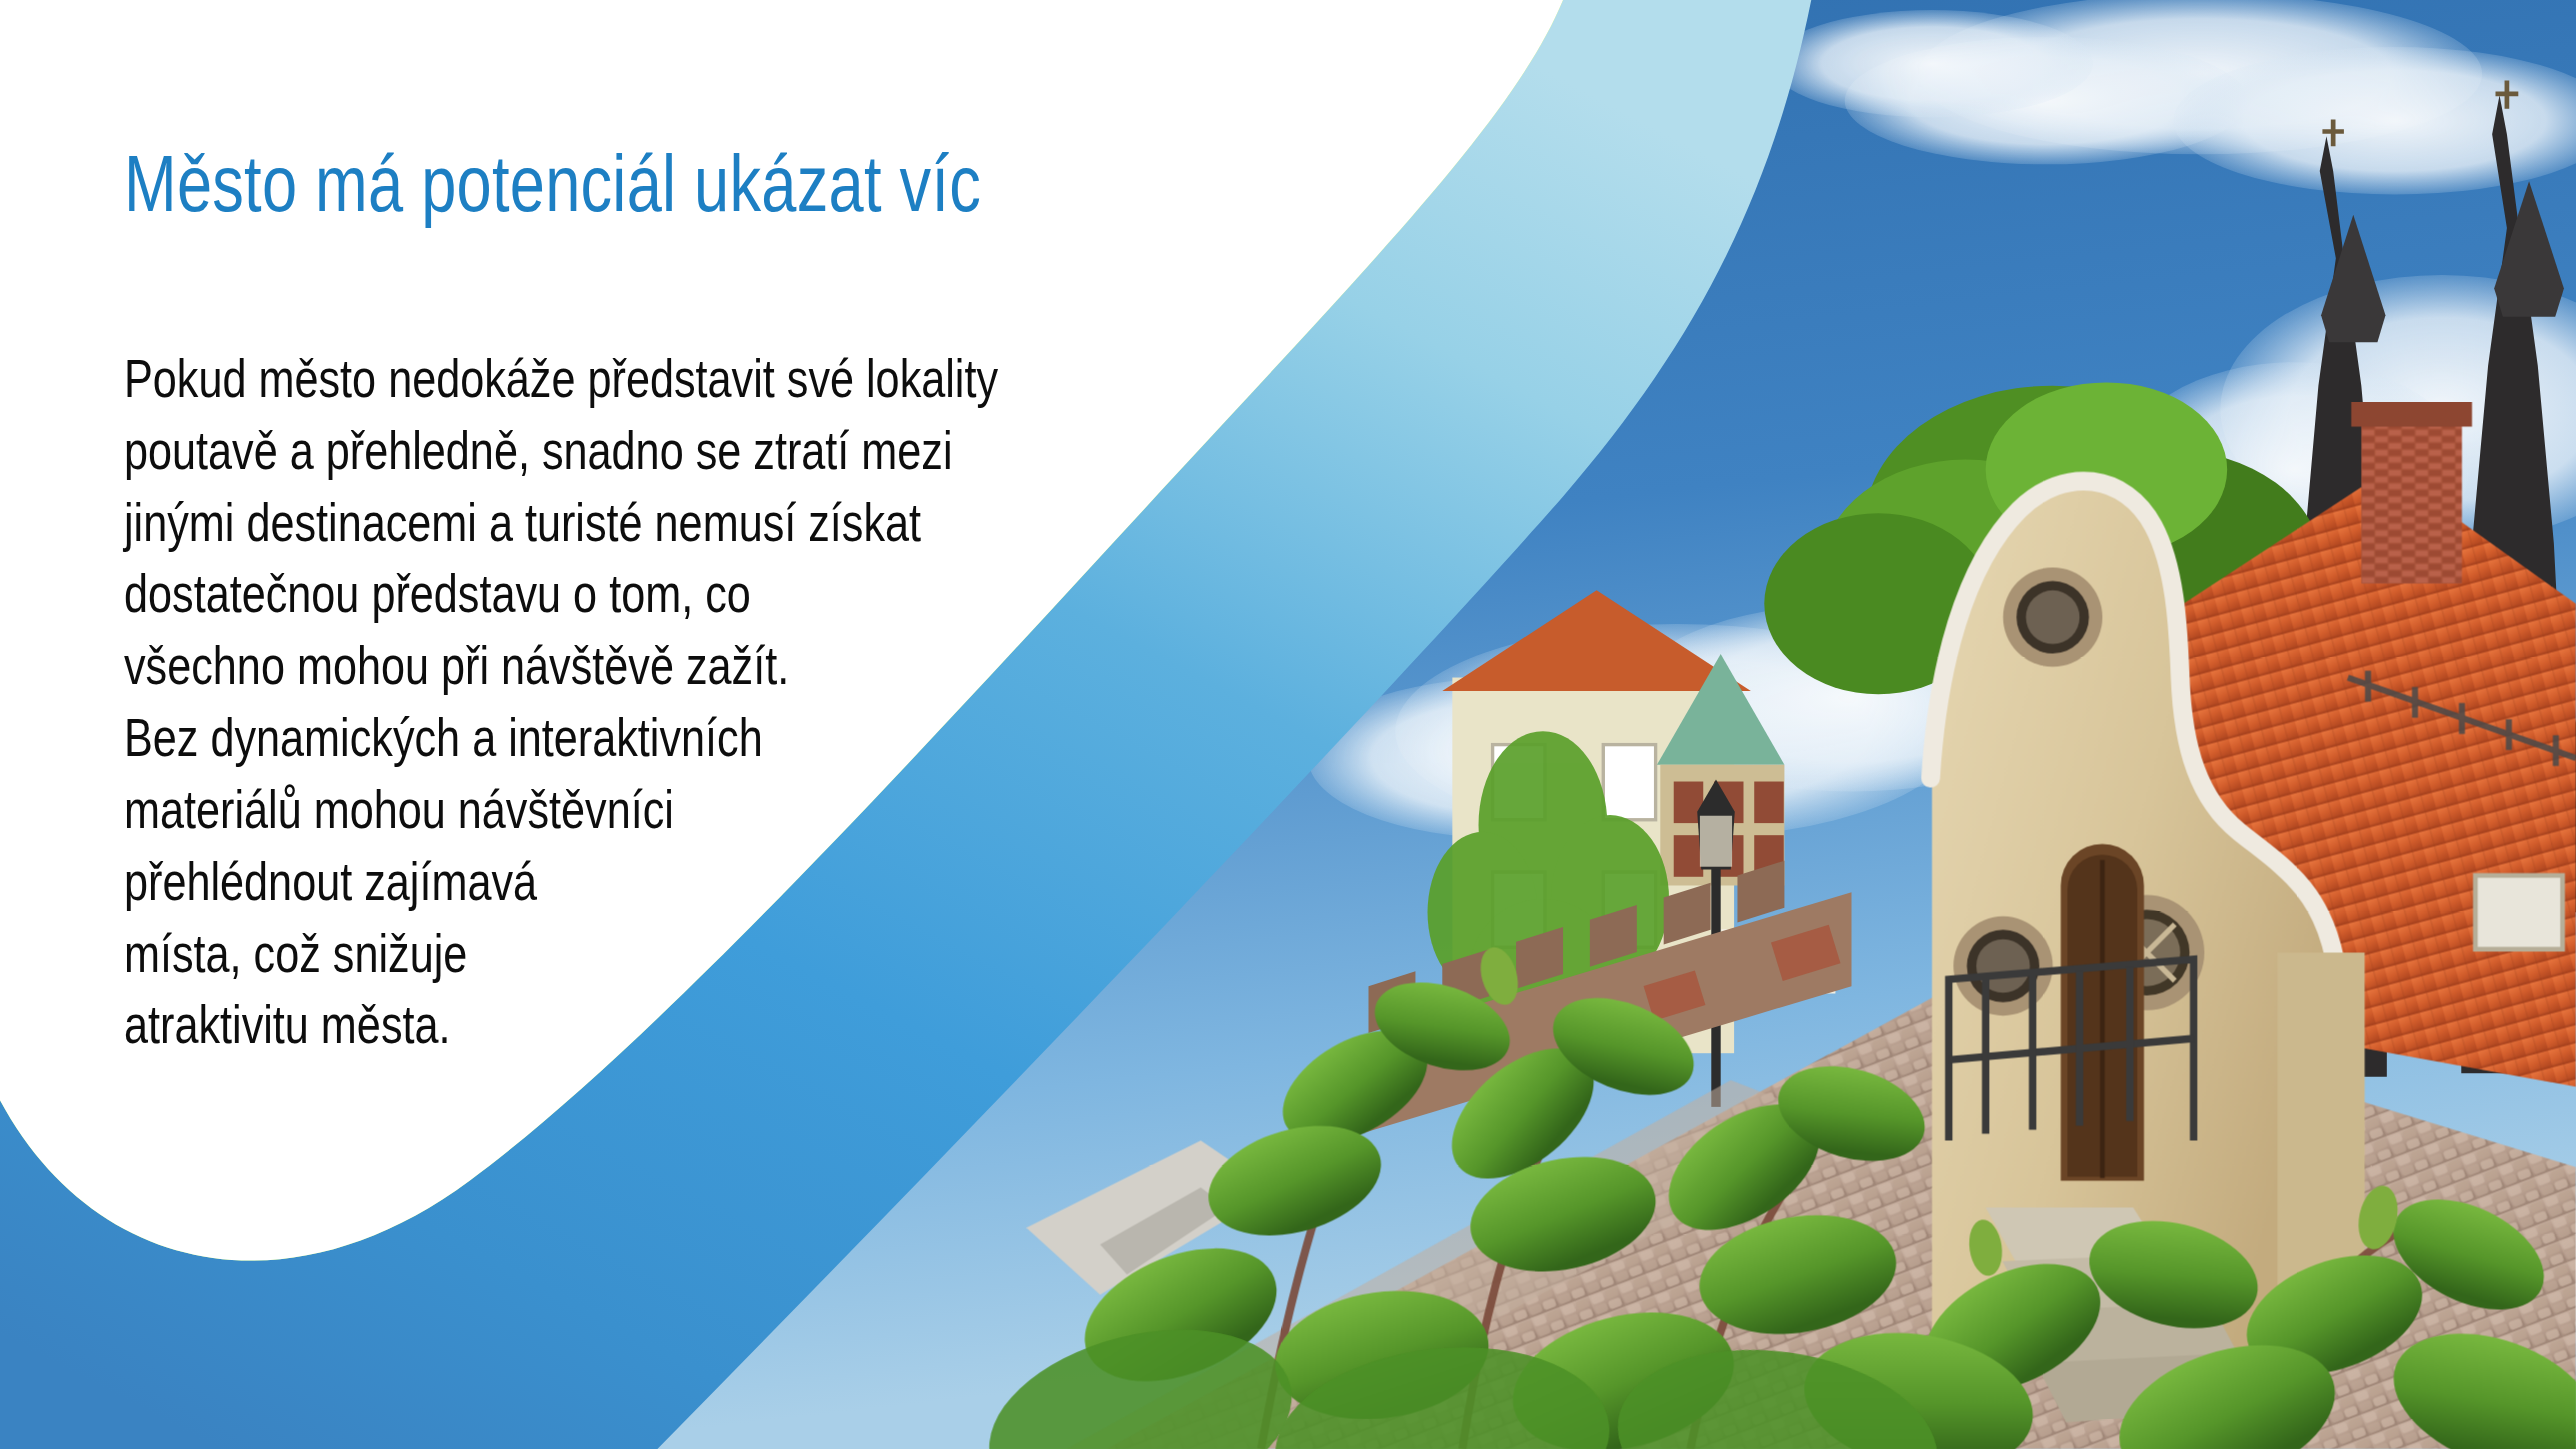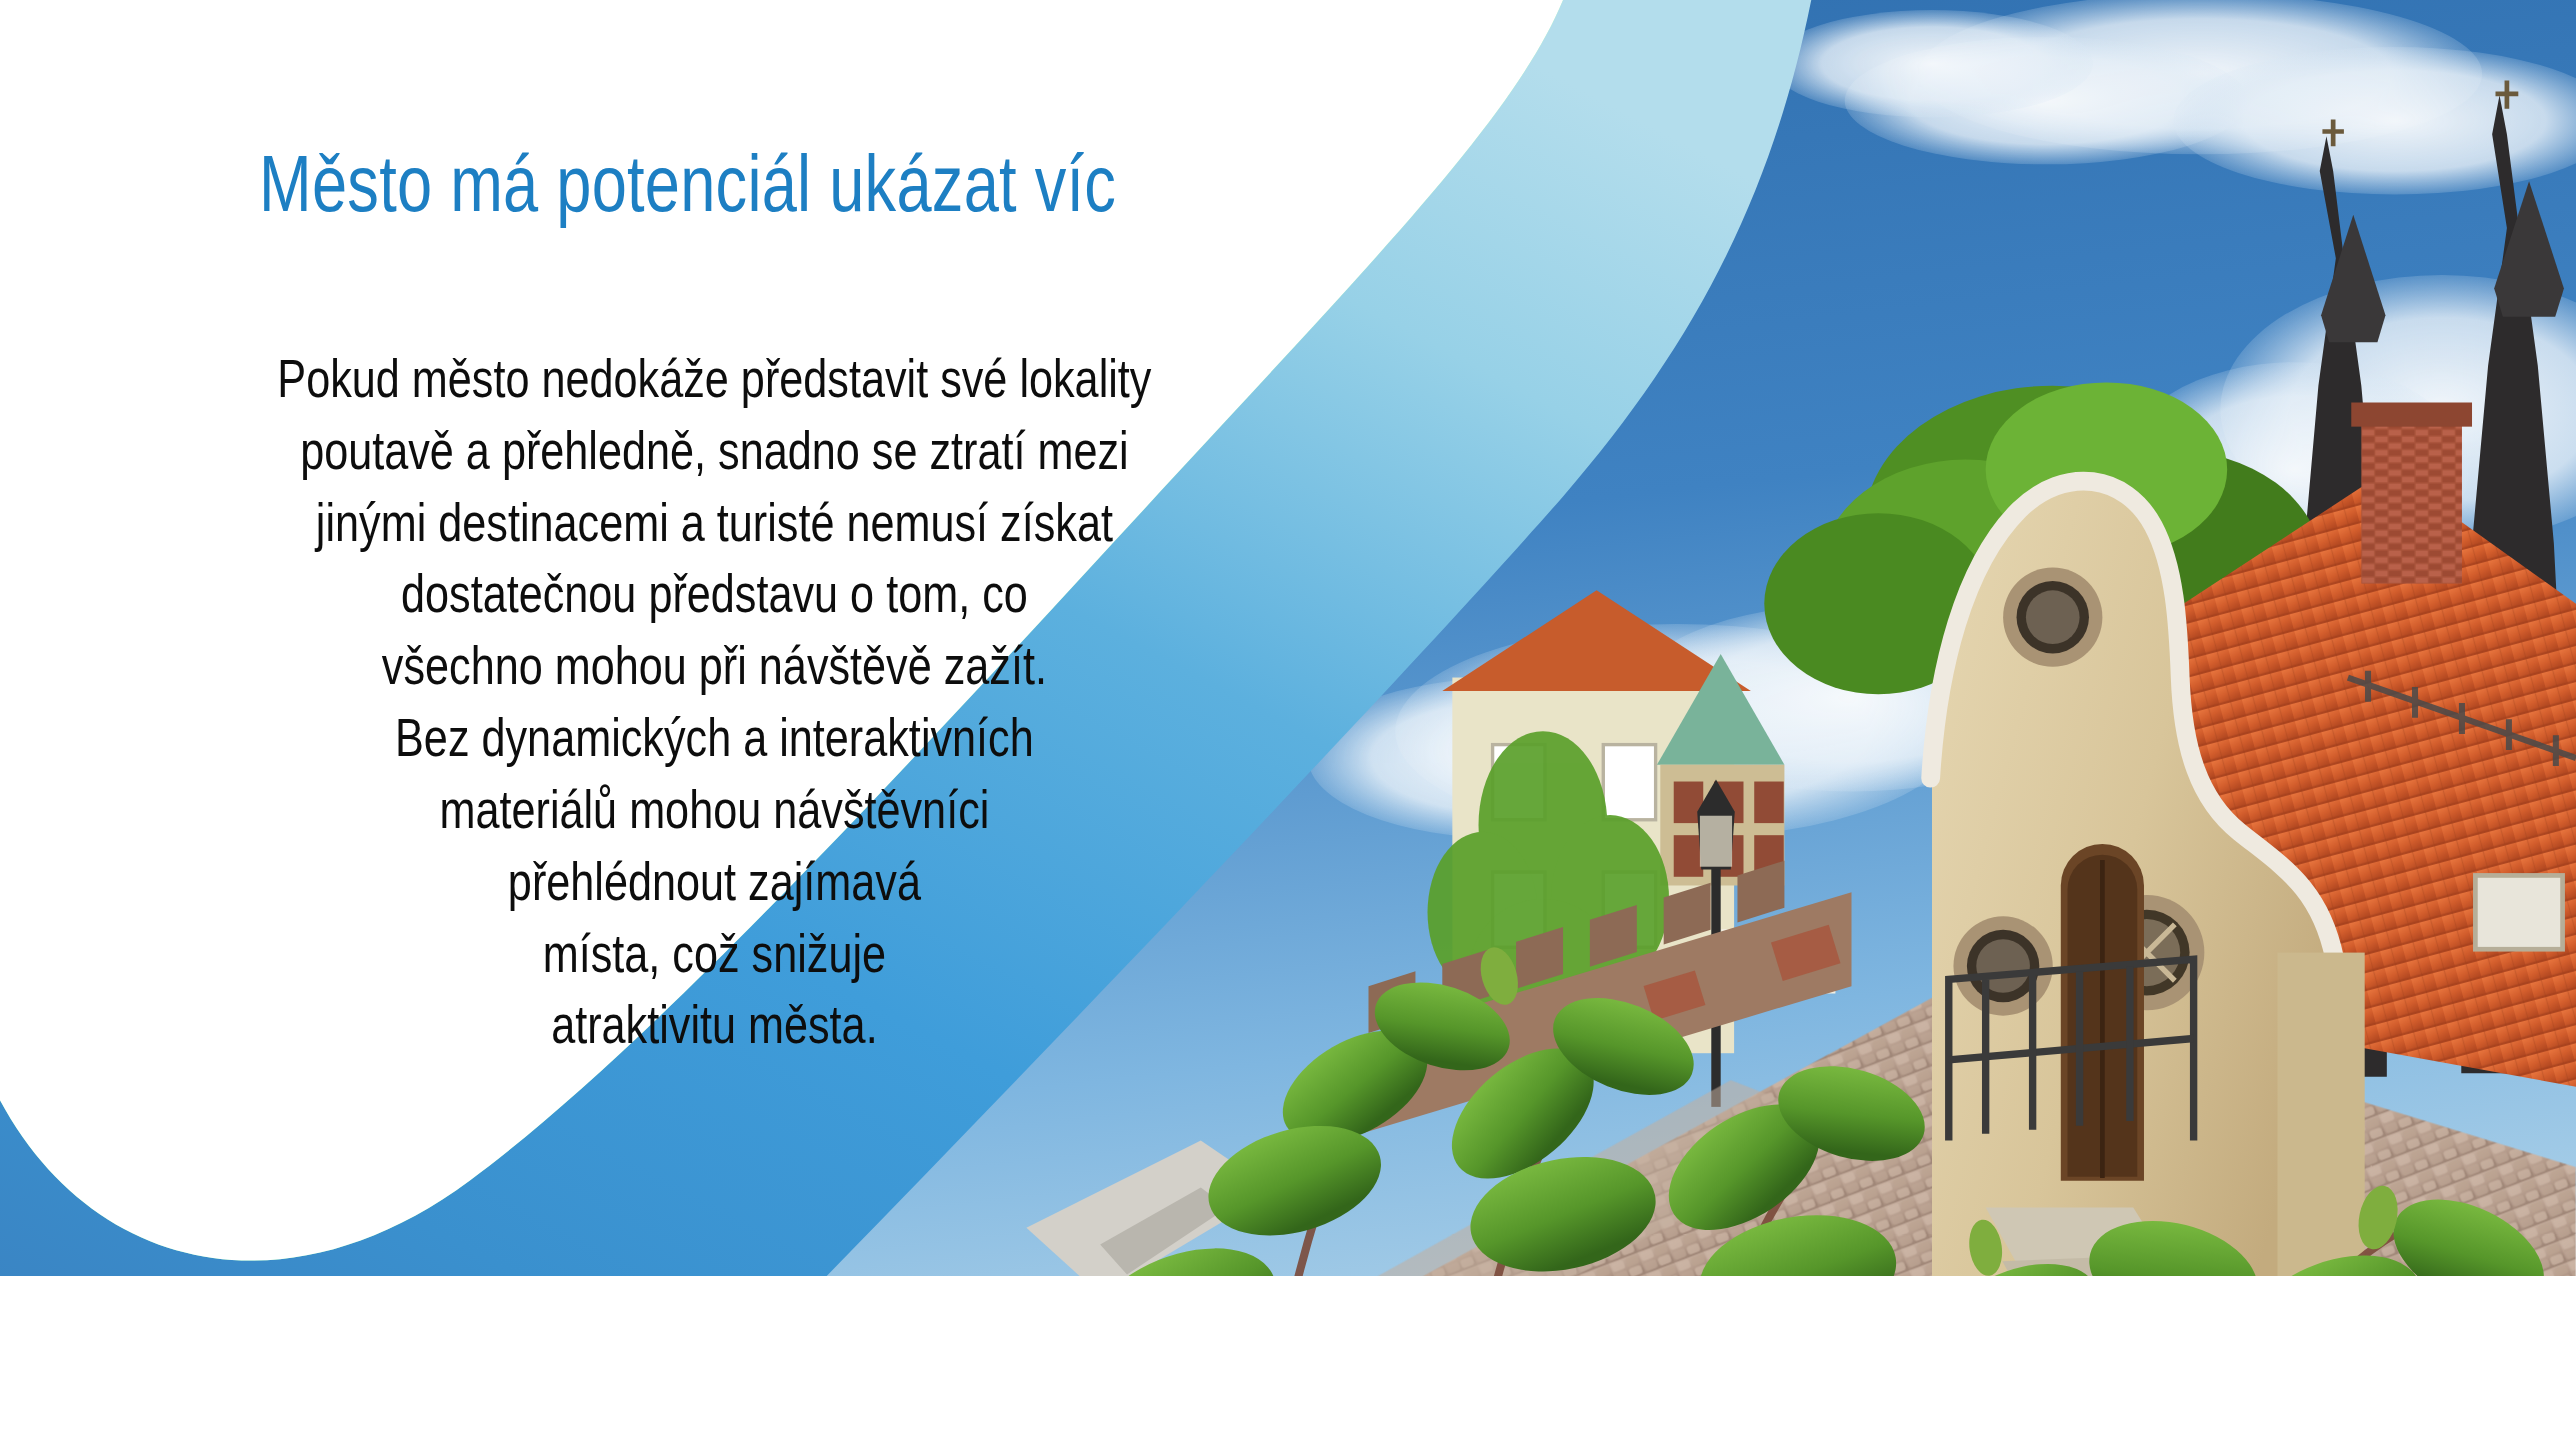--- a/index.html
+++ b/index.html
@@ -3,25 +3,24 @@
 <meta charset="utf-8">
 <style>
   html, body {
     margin: 0;
     padding: 0;
     background: #ffffff;
   }
   #slide {
     position: relative;
     width: 2576px;
-    height: 1276px;
+    height: 1449px;
     overflow: hidden;
-    background: #86efac;
+    background: #bef264;
     font-family: "Liberation Sans", sans-serif;
-    text-align: center;
   }
   #photo-layer,
   #overlay-layer {
     position: absolute;
     inset: 0;
     width: 2576px;
     height: 1449px;
   }
   #text-layer {
     position: absolute;

